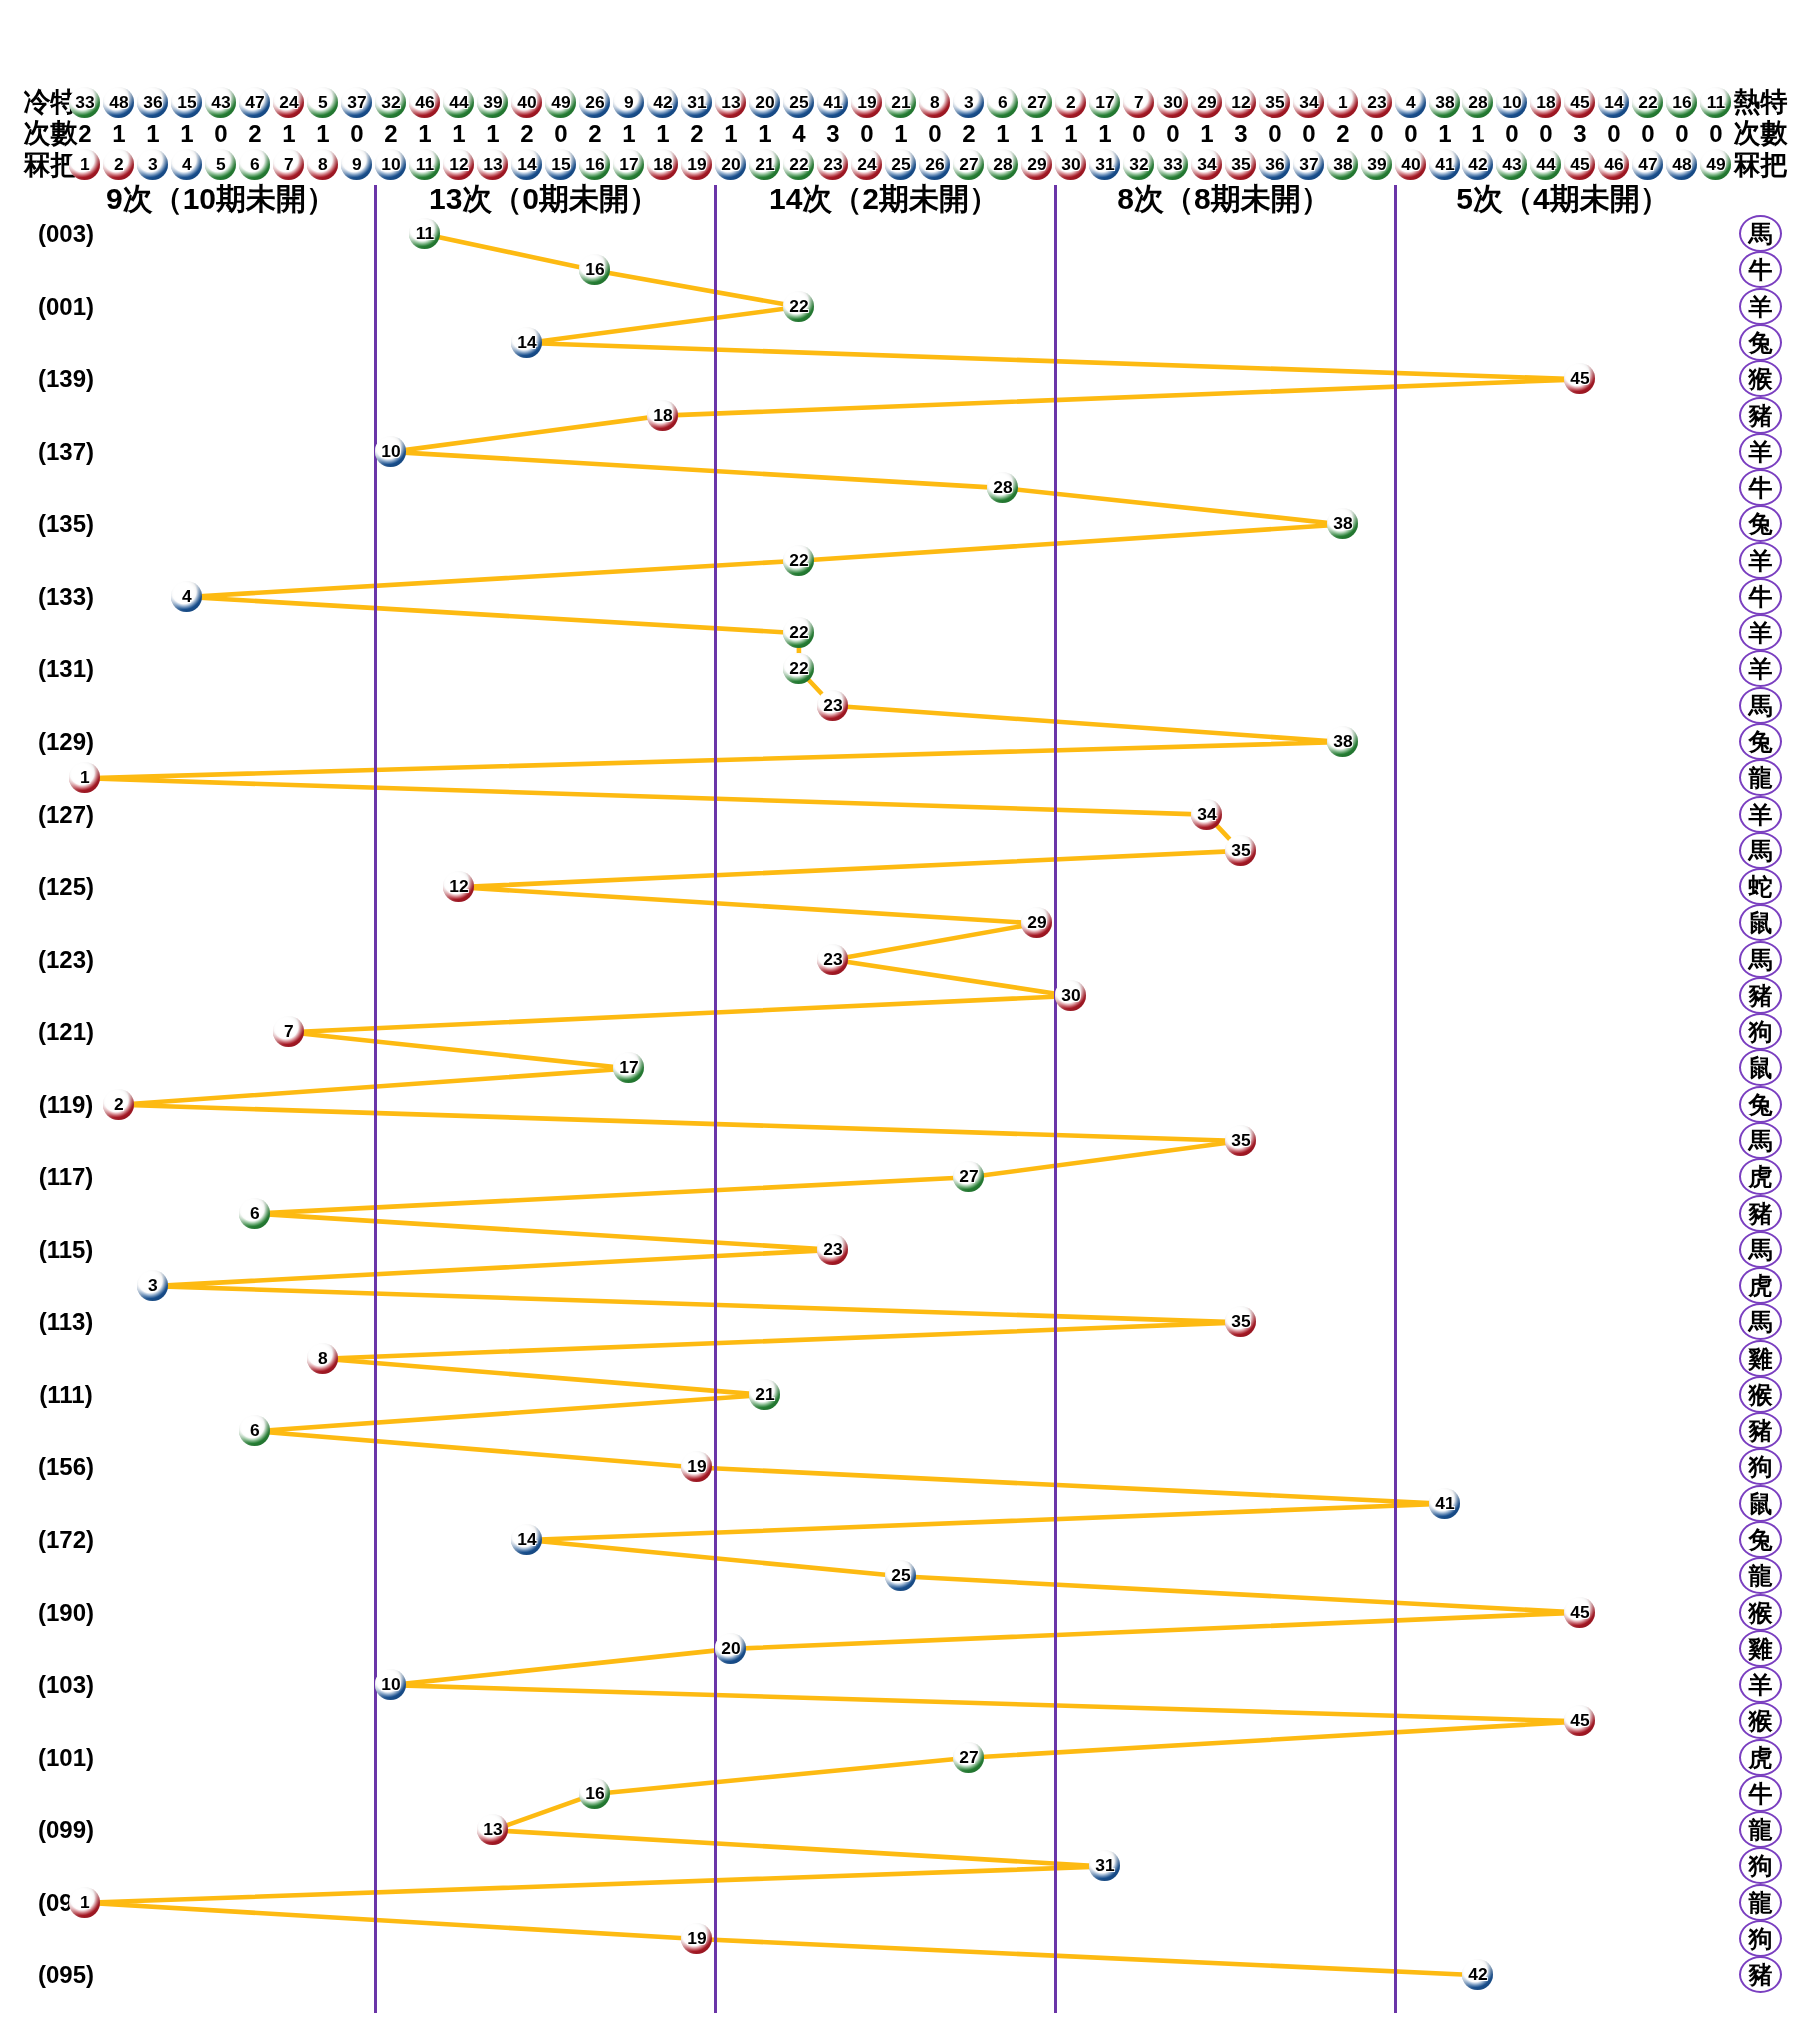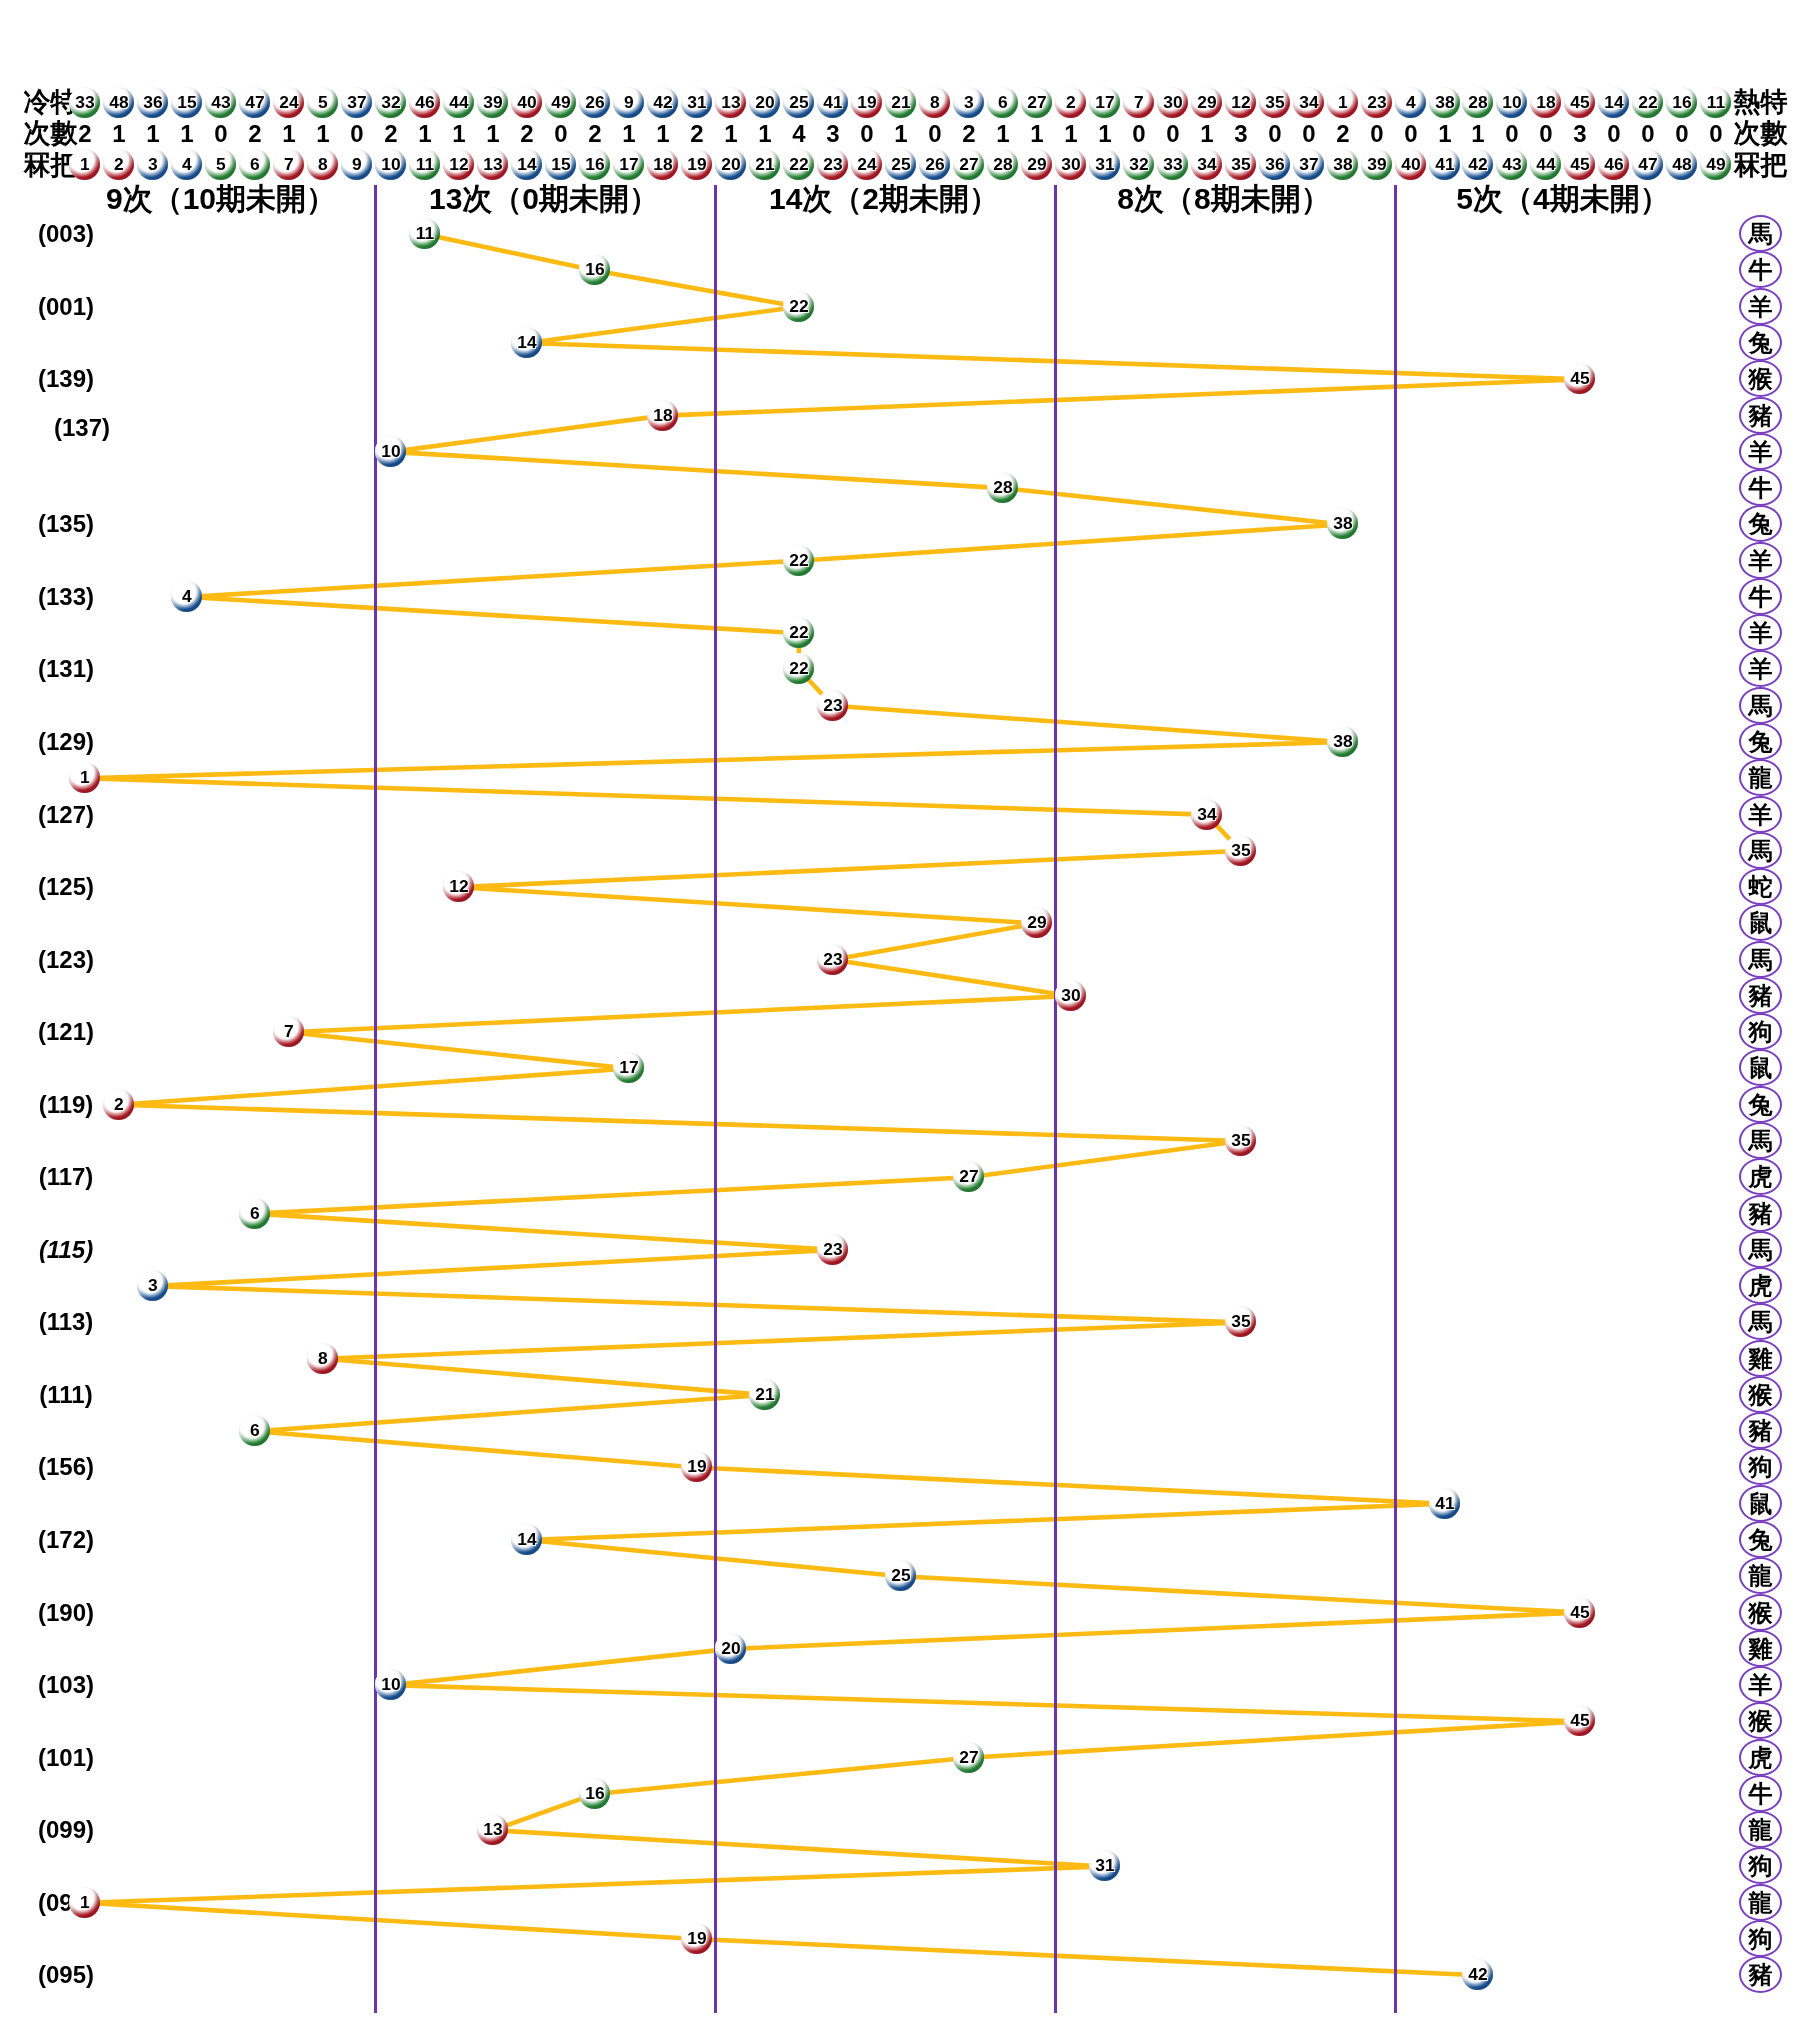--- a/index.html
+++ b/index.html
@@ -208,21 +208,21 @@
     <div class="period" style="left: 66px; top: 307px; text-align: right;">(001)</div>
     <div class="ball green" style="left: 799px; top: 307px;">22</div>
     <div class="zodiac" style="left: 1761px; top: 307px;">羊</div>
     <div class="ball blue" style="left: 527px; top: 343px;">14</div>
     <div class="zodiac" style="left: 1761px; top: 343px;">兔</div>
     <div class="period" style="left: 66px; top: 379px;">(139)</div>
     <div class="ball red" style="left: 1580px; top: 379px;">45</div>
     <div class="zodiac" style="left: 1761px; top: 379px;">猴</div>
     <div class="ball red" style="left: 663px; top: 416px;">18</div>
     <div class="zodiac" style="left: 1761px; top: 416px;">豬</div>
-    <div class="period" style="left: 66px; top: 428px; margin-left: 16px;">(137)</div>
+    <div class="period" style="left: 66px; top: 452px;">(137)</div>
     <div class="ball blue" style="left: 391px; top: 452px;">10</div>
     <div class="zodiac" style="left: 1761px; top: 452px;">羊</div>
     <div class="ball green" style="left: 1003px; top: 488px;">28</div>
     <div class="zodiac" style="left: 1761px; top: 488px;">牛</div>
     <div class="period" style="left: 66px; top: 524px;">(135)</div>
     <div class="ball green" style="left: 1343px; top: 524px;">38</div>
     <div class="zodiac" style="left: 1761px; top: 524px;">兔</div>
     <div class="ball green" style="left: 799px; top: 561px;">22</div>
     <div class="zodiac" style="left: 1761px; top: 561px;">羊</div>
     <div class="period" style="left: 66px; top: 597px;">(133)</div>
@@ -263,21 +263,21 @@
     <div class="period" style="left: 66px; top: 1105px;">(119)</div>
     <div class="ball red" style="left: 119px; top: 1105px;">2</div>
     <div class="zodiac" style="left: 1761px; top: 1105px;">兔</div>
     <div class="ball red" style="left: 1241px; top: 1141px;">35</div>
     <div class="zodiac" style="left: 1761px; top: 1141px;">馬</div>
     <div class="period" style="left: 66px; top: 1177px;">(117)</div>
     <div class="ball green" style="left: 969px; top: 1177px;">27</div>
     <div class="zodiac" style="left: 1761px; top: 1177px;">虎</div>
     <div class="ball green" style="left: 255px; top: 1214px;">6</div>
     <div class="zodiac" style="left: 1761px; top: 1214px;">豬</div>
-    <div class="period" style="left: 66px; top: 1250px; font-style: italic;">(115)</div>
+    <div class="period" style="left: 66px; top: 1250px;">(115)</div>
     <div class="ball red" style="left: 833px; top: 1250px;">23</div>
     <div class="zodiac" style="left: 1761px; top: 1250px;">馬</div>
     <div class="ball blue" style="left: 153px; top: 1286px;">3</div>
     <div class="zodiac" style="left: 1761px; top: 1286px;">虎</div>
     <div class="period" style="left: 66px; top: 1322px;">(113)</div>
     <div class="ball red" style="left: 1241px; top: 1322px;">35</div>
     <div class="zodiac" style="left: 1761px; top: 1322px;">馬</div>
     <div class="ball red" style="left: 323px; top: 1359px;">8</div>
     <div class="zodiac" style="left: 1761px; top: 1359px;">雞</div>
     <div class="period" style="left: 66px; top: 1395px;">(111)</div>

